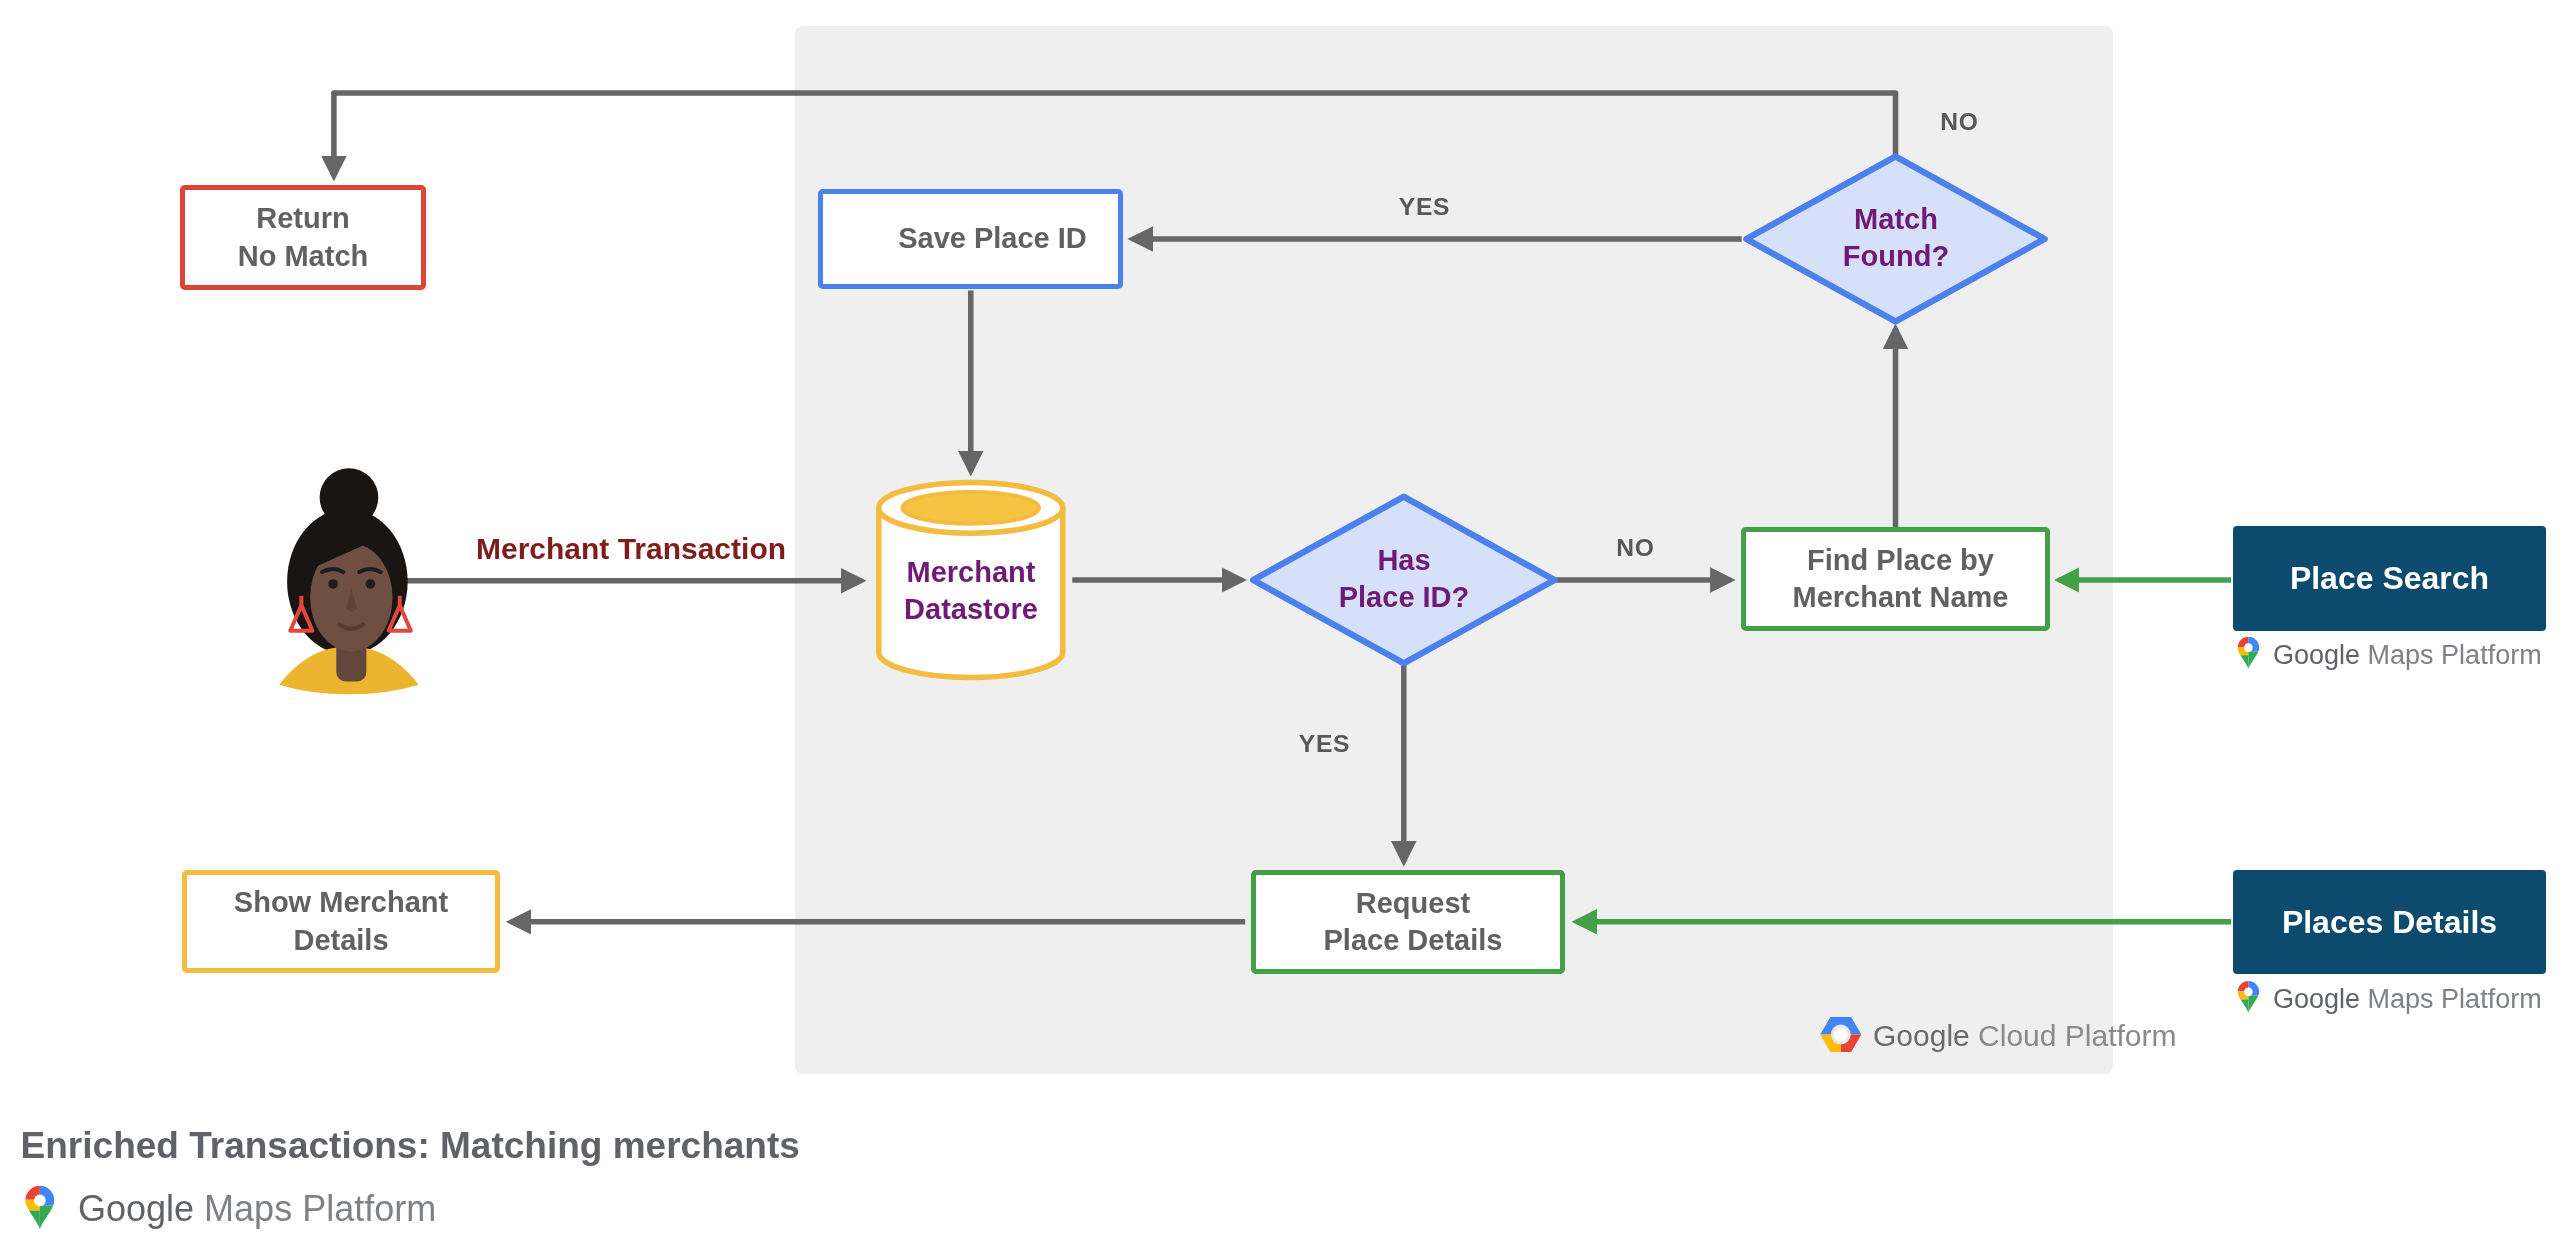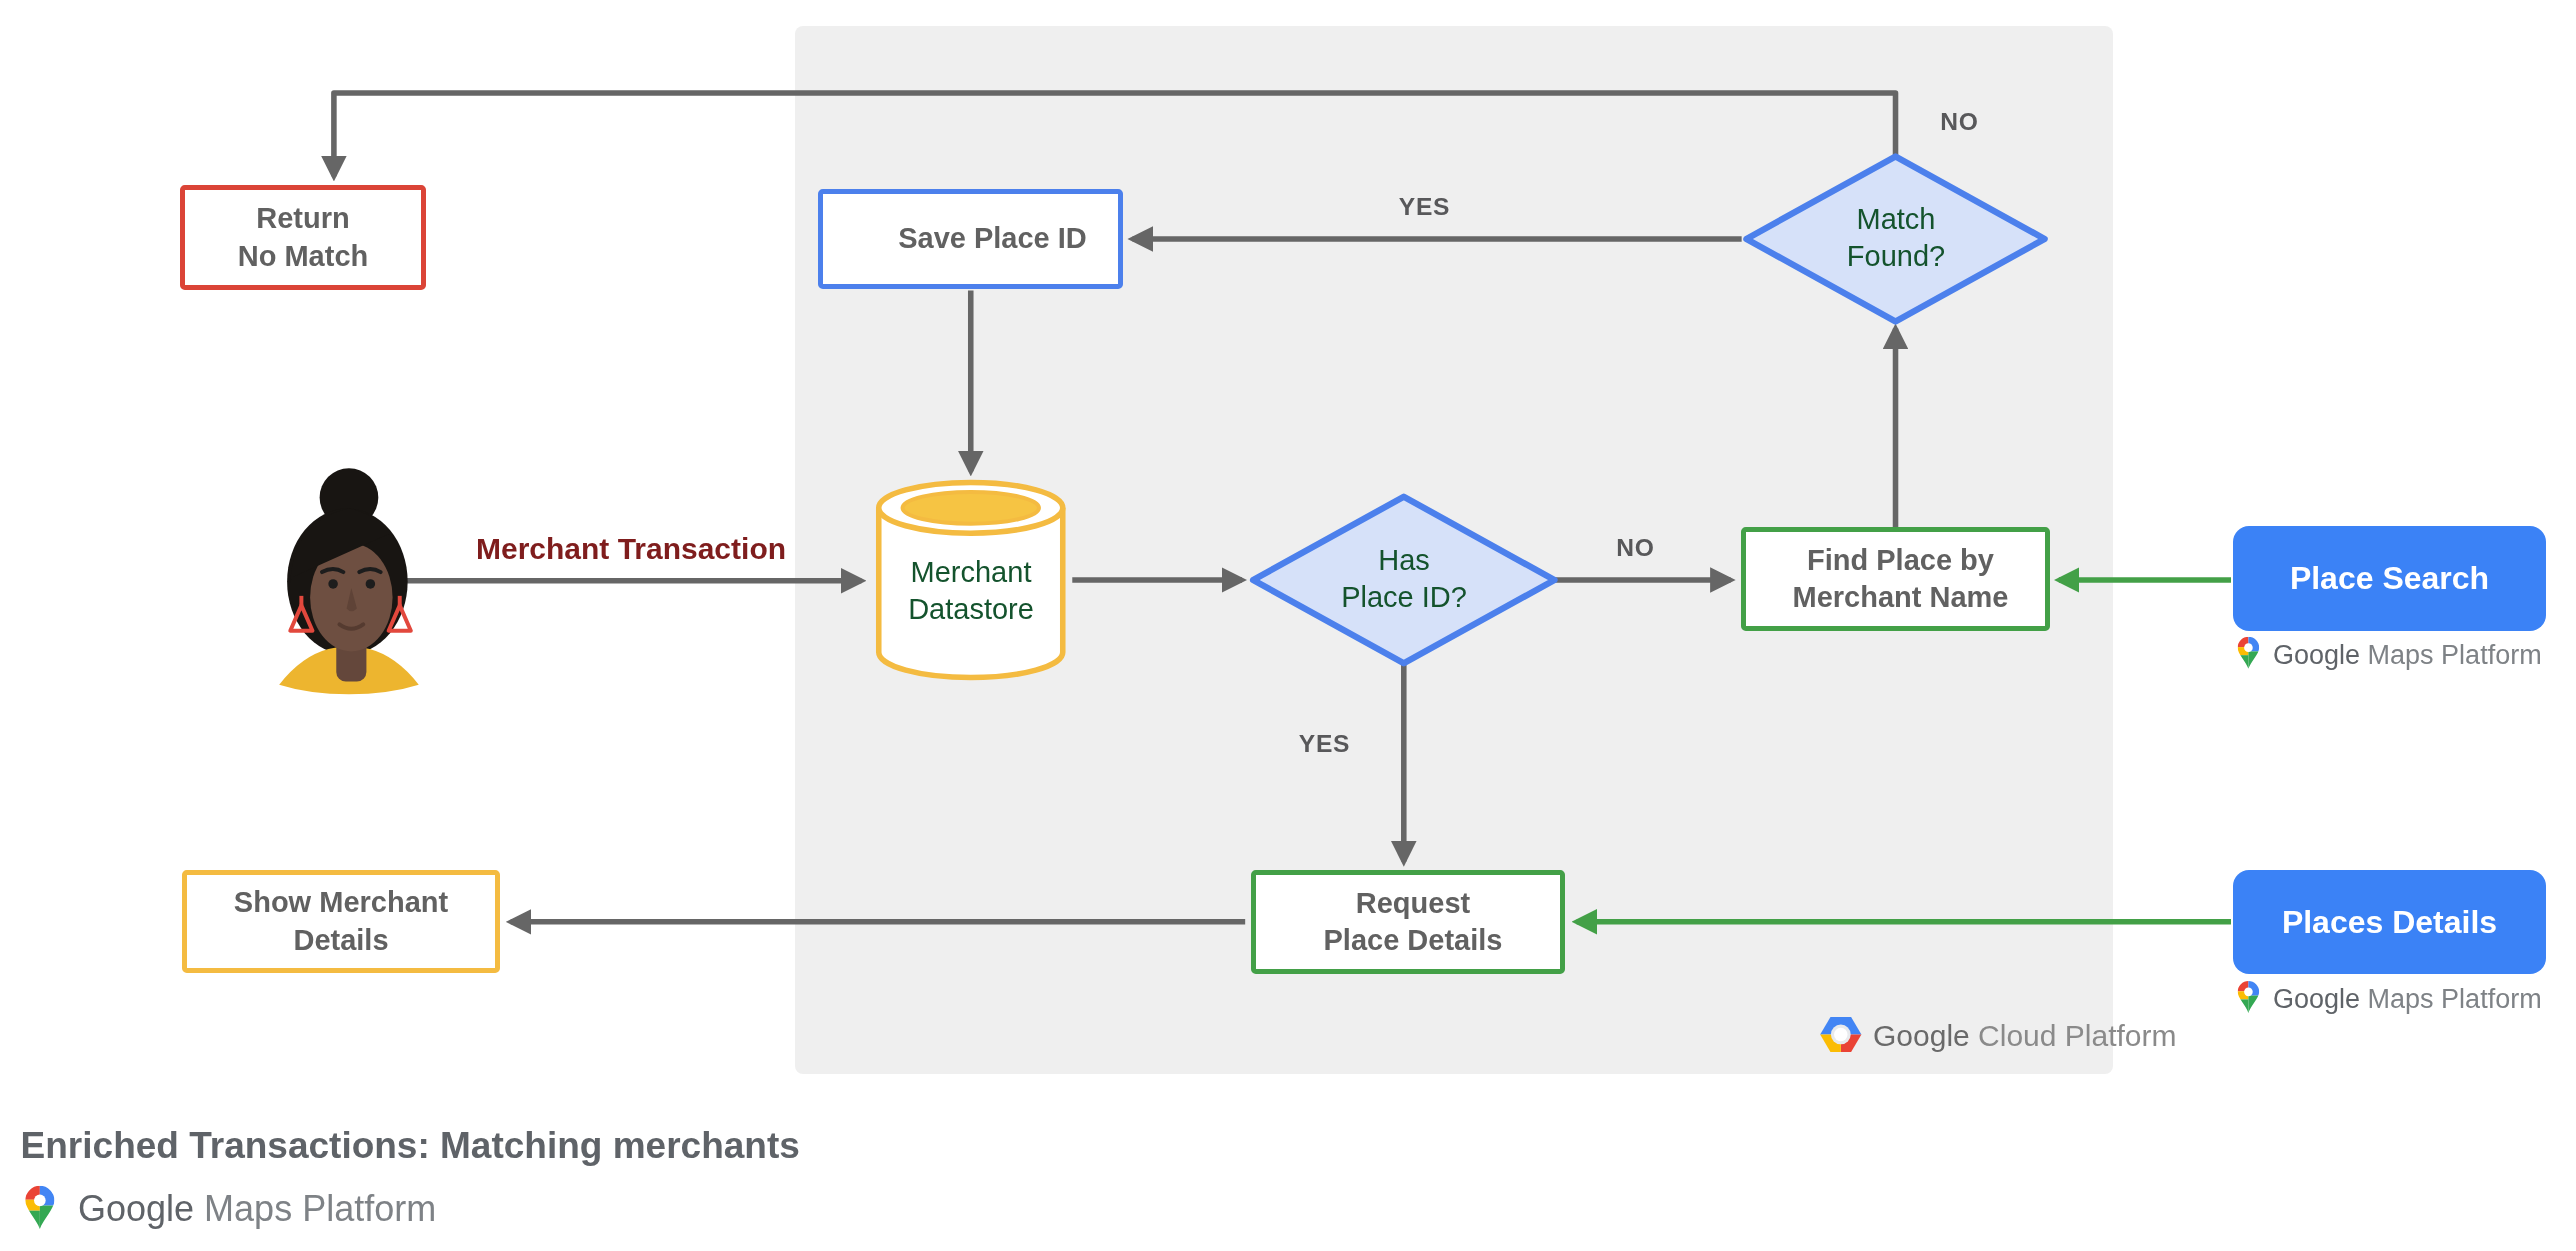--- a/index.html
+++ b/index.html
@@ -9,24 +9,24 @@
          background:#EFEFEF;border-radius:8px;}
   #art{position:absolute;left:0;top:0;z-index:2;}
   .box{position:absolute;z-index:3;background:#ffffff;border:5.6px solid #888;border-radius:4.8px;
        display:flex;align-items:center;justify-content:center;text-align:center;
        font-weight:bold;color:#616161;font-size:29px;line-height:1.28;white-space:pre-line;
        box-sizing:border-box;}
   .box.red{border-color:#DB4437;}
   .box.blue{border-color:#4C80EC;padding-left:44px;}
   .box.green{border-color:#43A047;padding-left:10px;}
   .box.yellow{border-color:#F4BB41;}
-  .pill{position:absolute;z-index:3;background:#3b82f6;border-radius:16px;
+  .pill{position:absolute;z-index:3;background:#0c4a6e;border-radius:4px;
         display:flex;align-items:center;justify-content:center;text-align:center;
         font-weight:bold;color:#ffffff;font-size:32px;box-sizing:border-box;}
-  .dlabel{position:absolute;z-index:3;text-align:center;font-weight:normal;color:#14532d;
+  .dlabel{position:absolute;z-index:3;text-align:center;font-weight:bold;color:#701a75;
           font-size:29px;line-height:1.28;white-space:pre-line;}
   .elabel{position:absolute;z-index:3;text-align:center;font-weight:bold;color:#58585A;
           font-size:24.6px;letter-spacing:0.8px;}
   .translabel{position:absolute;z-index:3;text-align:center;font-weight:bold;color:#7f1d1d;
           font-size:30px;}
   #title{position:absolute;left:20.6px;top:1125px;z-index:3;font-weight:bold;
          color:#5F6368;font-size:37px;}
   .lockup{position:absolute;z-index:3;white-space:nowrap;}
   .lockup .g1{color:#5F6368;}
   .lockup .g2{color:#7E8286;}

